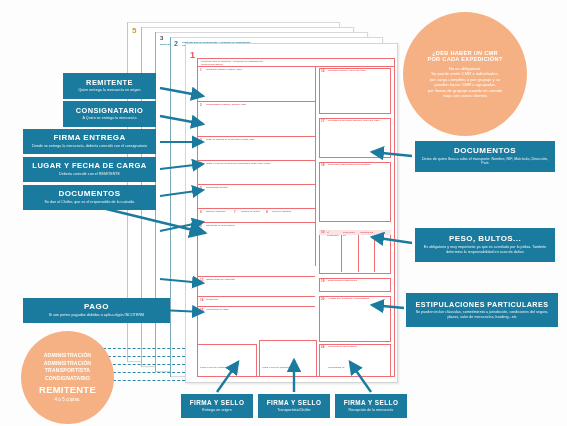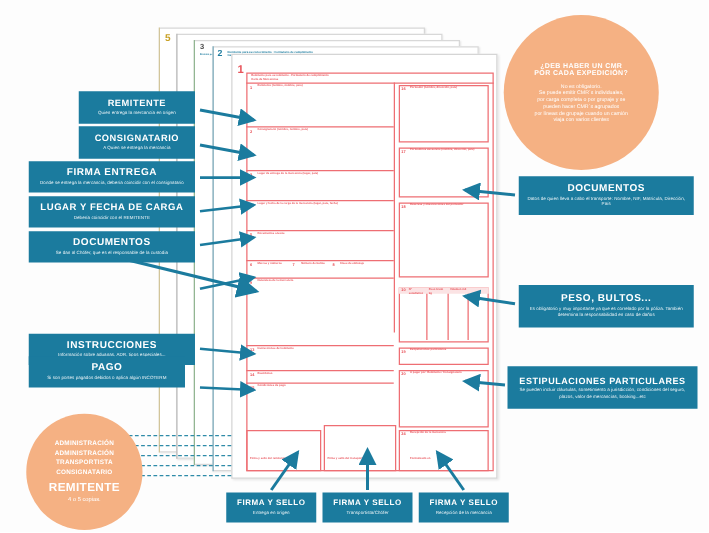--- a/index.html
+++ b/index.html
@@ -191,26 +191,22 @@
     <div class="h" style="font-size:7.6px;">LUGAR Y FECHA DE CARGA</div>
     <div class="s">Debería coincidir con el REMITENTE</div>
   </div>
 
   <div class="lbl" style="left:23px;top:185px;width:133px;height:25px;">
     <div class="h" style="font-size:8px;">DOCUMENTOS</div>
     <div class="s">Se dan al Chófer, que es el responsable de la custodia</div>
   </div>
 
 
-  <div class="lbl" style="left:23px;top:267px;width:133px;height:25px;">
-    <div class="h" style="font-size:8px;">INSTRUCCIONES</div>
-    <div class="s">Información sobre aduanas, ADR, tipos especiales...</div>
-  </div>
-
-  <div class="lbl" style="left:23px;top:285px;width:125px;height:25px;">
+
+  <div class="lbl" style="left:23px;top:298px;width:147px;height:25px;">
     <div class="h" style="font-size:8px;">PAGO</div>
     <div class="s">Si son portes pagados debidos o aplica algún INCOTERM</div>
   </div>
 
   <div class="lbl" style="left:415px;top:141px;width:140px;height:31px;">
     <div class="h" style="font-size:8px;">DOCUMENTOS</div>
     <div class="s">Datos de quien lleva a cabo el transporte:
 Nombre, NIF, Matrícula, Dirección, País</div>
   </div>
 

